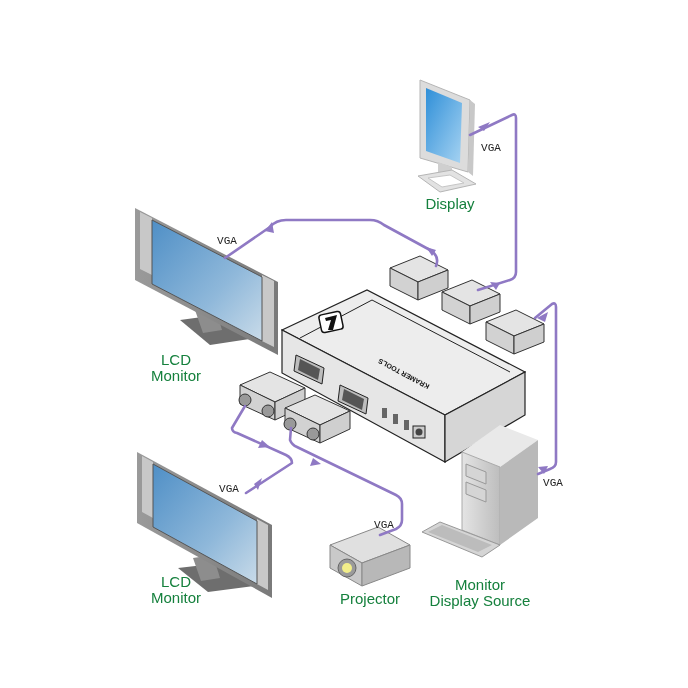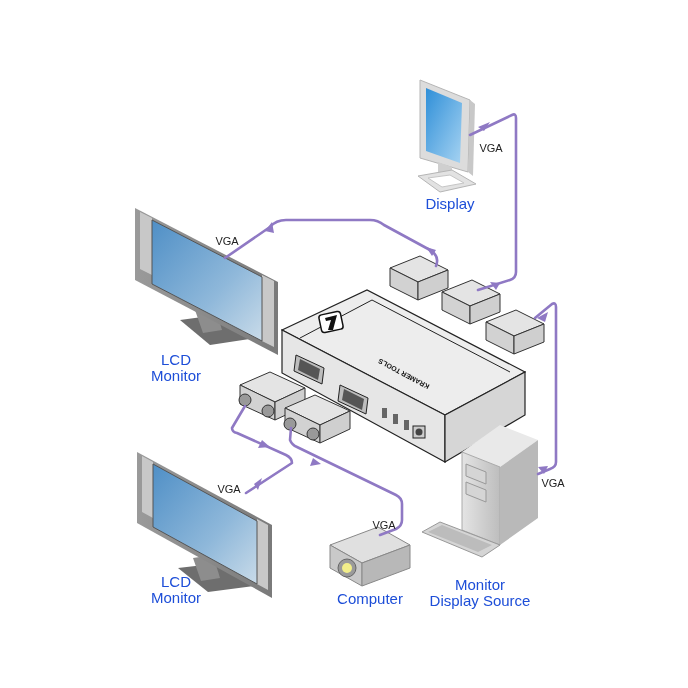--- a/index.html
+++ b/index.html
@@ -1,20 +1,20 @@
 <!DOCTYPE html>
 <html><head>
 <meta charset="utf-8">
 <style>
   html, body { margin:0; padding:0; background:#ffffff; }
   body { width:688px; height:688px; position:relative; overflow:hidden; font-family:"Liberation Sans", sans-serif; }
   #stage { position:absolute; left:0; top:0; width:688px; height:688px; }
-  .lbl { position:absolute; font-family:"Liberation Sans", sans-serif; color:#1d4ed8; text-align:center; line-height:1.05; }
+  .lbl { position:absolute; font-family:"Liberation Sans", sans-serif; color:#15803d; text-align:center; line-height:1.05; }
   .big { font-size:15px; }
-  .vga { font-size:11px; color:#222; }
+  .vga { font-size:11px; color:#222;font-family:Liberation Mono, monospace; }
   .cable { fill:none; stroke:#8f79c4; stroke-width:2.6; stroke-linejoin:round; stroke-linecap:round; }
   .arrow { fill:#8f79c4; }
 </style>
 </head>
 <body>
 
 <div id="stage">
 <svg width="688" height="688" viewBox="0 0 688 688" xmlns="http://www.w3.org/2000/svg">
   <defs>
     <linearGradient id="scr" x1="0" y1="0" x2="1" y2="1">
@@ -175,20 +175,20 @@
   <div>Monitor</div>
 </div>
 <div class="lbl vga" style="left:212px;top:236px;width:30px;">VGA</div>
 
 <div class="lbl big" style="left:136px;top:574px;width:80px;">
   <div>LCD</div>
   <div>Monitor</div>
 </div>
 <div class="lbl vga" style="left:214px;top:484px;width:30px;">VGA</div>
 
-<div class="lbl big" style="left:328px;top:591px;width:84px;">Computer</div>
+<div class="lbl big" style="left:328px;top:591px;width:84px;">Projector</div>
 <div class="lbl vga" style="left:369px;top:520px;width:30px;">VGA</div>
 
 <div class="lbl big" style="left:418px;top:577px;width:124px;">
   <div>Monitor</div>
   <div>Display Source</div>
 </div>
 <div class="lbl vga" style="left:538px;top:478px;width:30px;">VGA</div>
 
 </body></html>

